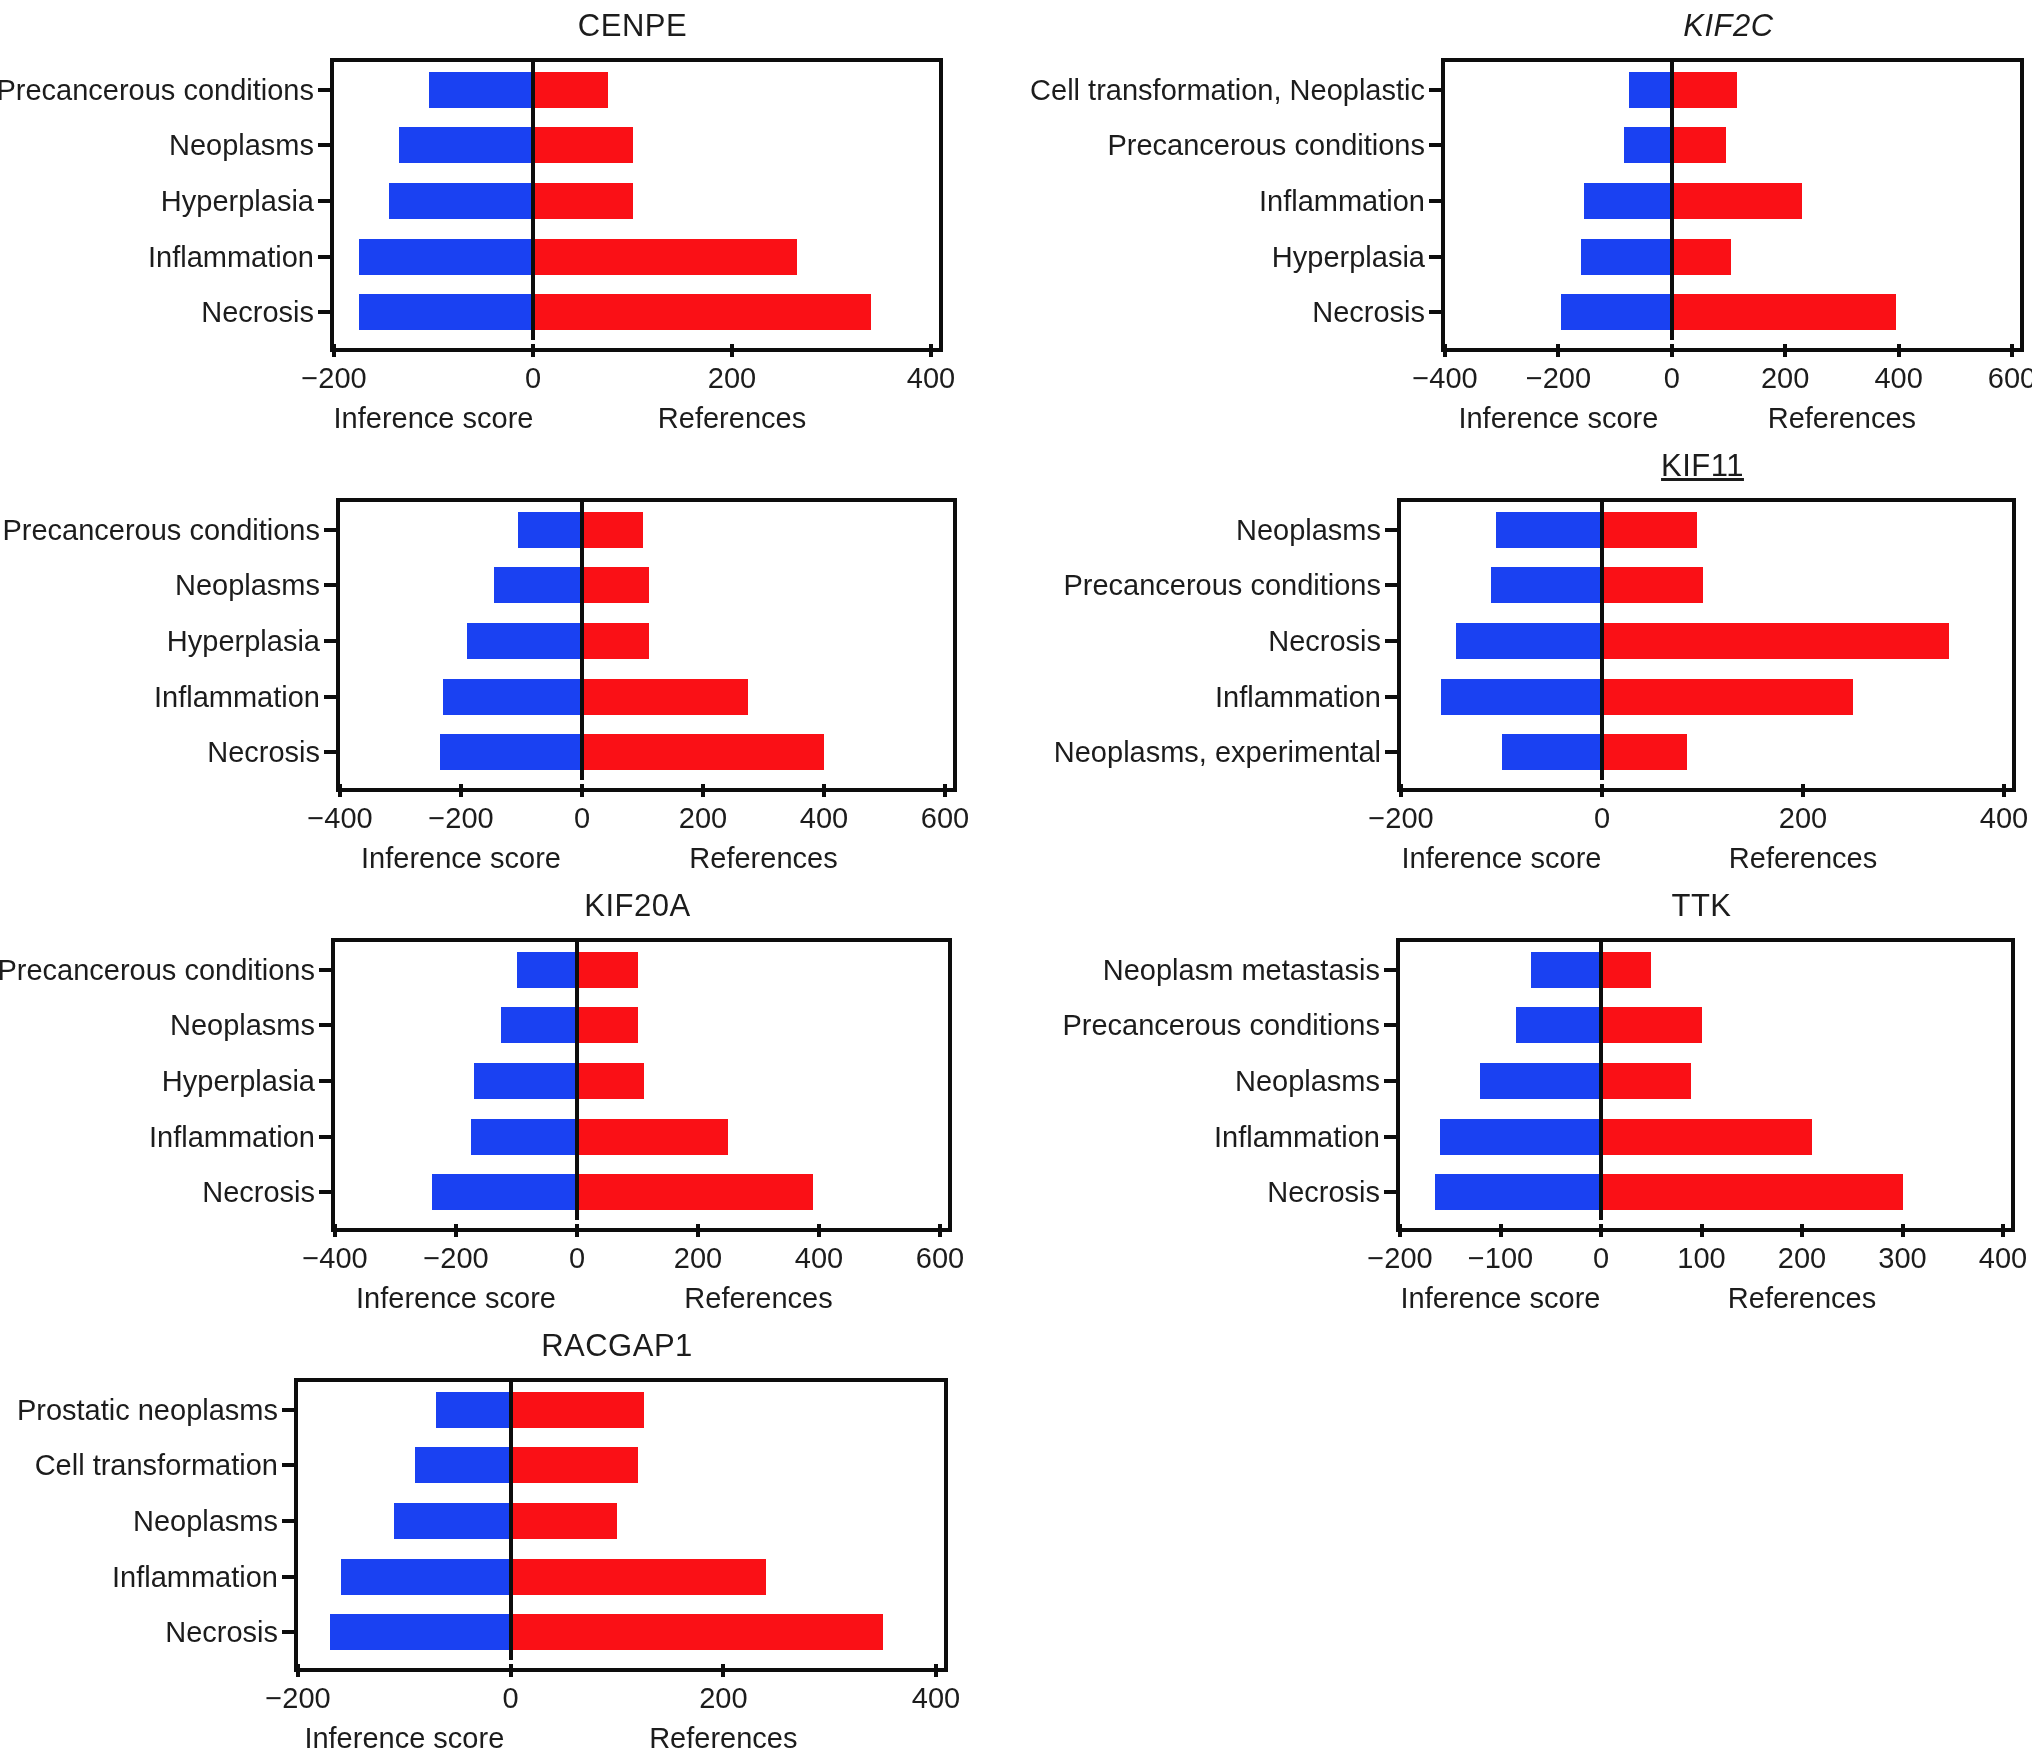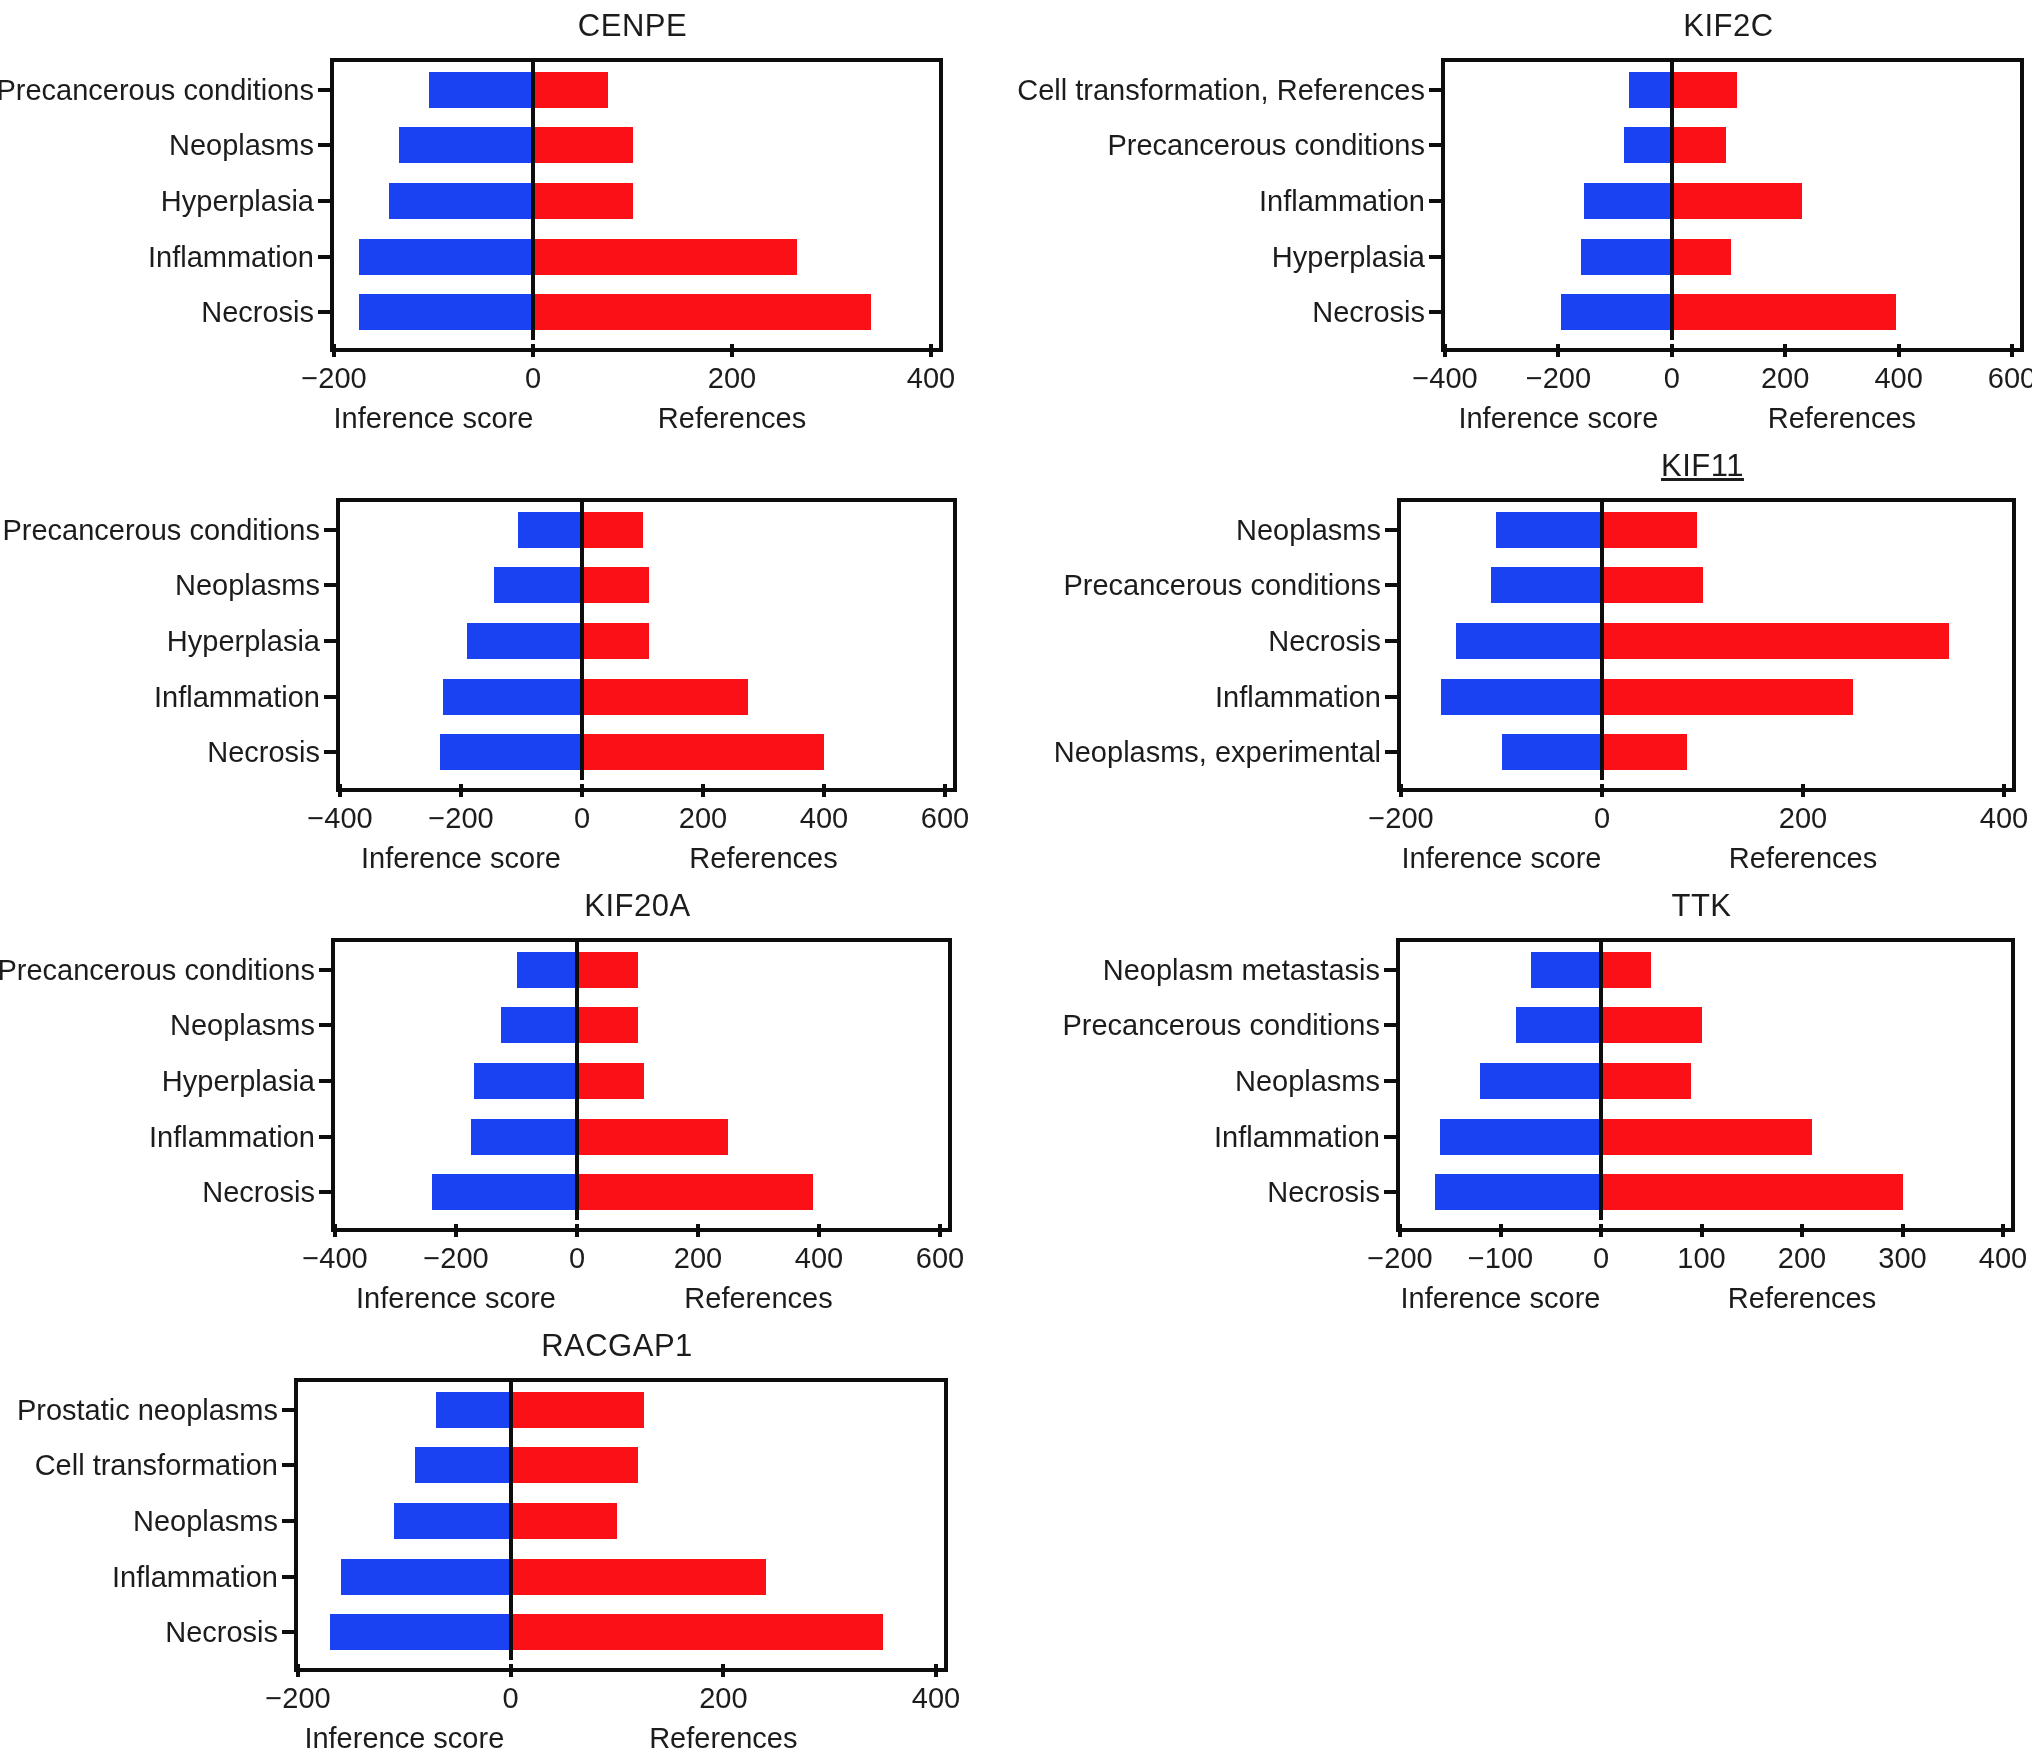--- a/index.html
+++ b/index.html
@@ -88,26 +88,26 @@
       <div class="x-tick-stub" style="left: 531px; width: 4px; top: 344px; height: 13px;"></div>
       <div class="x-tick-label" style="left: 463px; width: 140px; top: 362px;">0</div>
       <div class="x-tick-stub" style="left: 730px; width: 4px; top: 344px; height: 13px;"></div>
       <div class="x-tick-label" style="left: 662px; width: 140px; top: 362px;">200</div>
       <div class="x-tick-stub" style="left: 929px; width: 4px; top: 344px; height: 13px;"></div>
       <div class="x-tick-label" style="left: 861px; width: 140px; top: 362px;">400</div>
       <div class="half-axis-label" style="left: 273.5px; width: 320px; top: 402px;">Inference score</div>
       <div class="half-axis-label" style="left: 572px; width: 320px; top: 402px;">References</div>
     </div>
     <div class="chart">
-    <div class="chart-title" style="left: 1445px; width: 567px; top: 8px;">KIF2C</div>
+    <div class="chart-title" style="left: 1445px; width: 567px; top: 8px; font-style: italic;">KIF2C</div>
     <div class="plot-frame" style="left: 1441px; top: 58px; width: 575px; height: 286px; border-width: 4px;"></div>
   <div class="bar" style="left: 1629.28px; width: 42.525px; top: 71.8px; height: 36px; background: rgb(26, 65, 242);"></div>
       <div class="bar" style="left: 1671.8px; width: 65.205px; top: 71.8px; height: 36px; background: rgb(250, 16, 22);"></div>
       <div class="y-tick-stub" style="left: 1429px; width: 12px; top: 87.8px; height: 4px;"></div>
-      <div class="cat-label" style="left: 885px; width: 540px; top: 71.8px; line-height: 36px;">Cell transformation, References</div>
+      <div class="cat-label" style="left: 885px; width: 540px; top: 71.8px; line-height: 36px;">Cell transformation, Neoplastic</div>
       <div class="bar" style="left: 1623.61px; width: 48.195px; top: 127.4px; height: 36px; background: rgb(26, 65, 242);"></div>
       <div class="bar" style="left: 1671.8px; width: 53.865px; top: 127.4px; height: 36px; background: rgb(250, 16, 22);"></div>
       <div class="y-tick-stub" style="left: 1429px; width: 12px; top: 143.4px; height: 4px;"></div>
       <div class="cat-label" style="left: 885px; width: 540px; top: 127.4px; line-height: 36px;">Precancerous conditions</div>
       <div class="bar" style="left: 1583.91px; width: 87.885px; top: 183px; height: 36px; background: rgb(26, 65, 242);"></div>
       <div class="bar" style="left: 1671.8px; width: 130.41px; top: 183px; height: 36px; background: rgb(250, 16, 22);"></div>
       <div class="y-tick-stub" style="left: 1429px; width: 12px; top: 199px; height: 4px;"></div>
       <div class="cat-label" style="left: 885px; width: 540px; top: 183px; line-height: 36px;">Inflammation</div>
       <div class="bar" style="left: 1581.08px; width: 90.72px; top: 238.6px; height: 36px; background: rgb(26, 65, 242);"></div>
       <div class="bar" style="left: 1671.8px; width: 59.535px; top: 238.6px; height: 36px; background: rgb(250, 16, 22);"></div>

